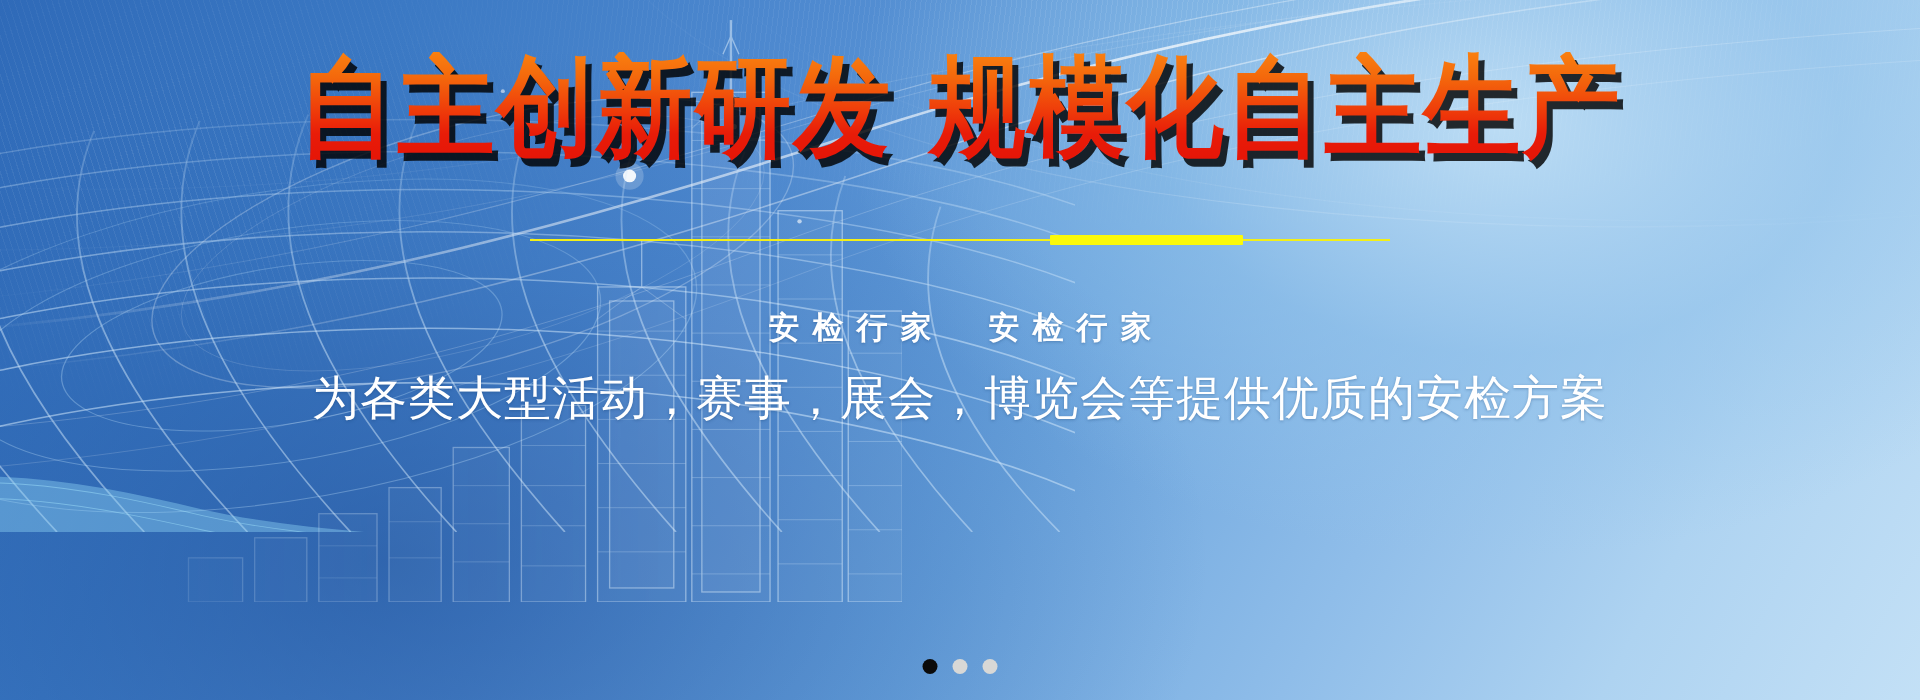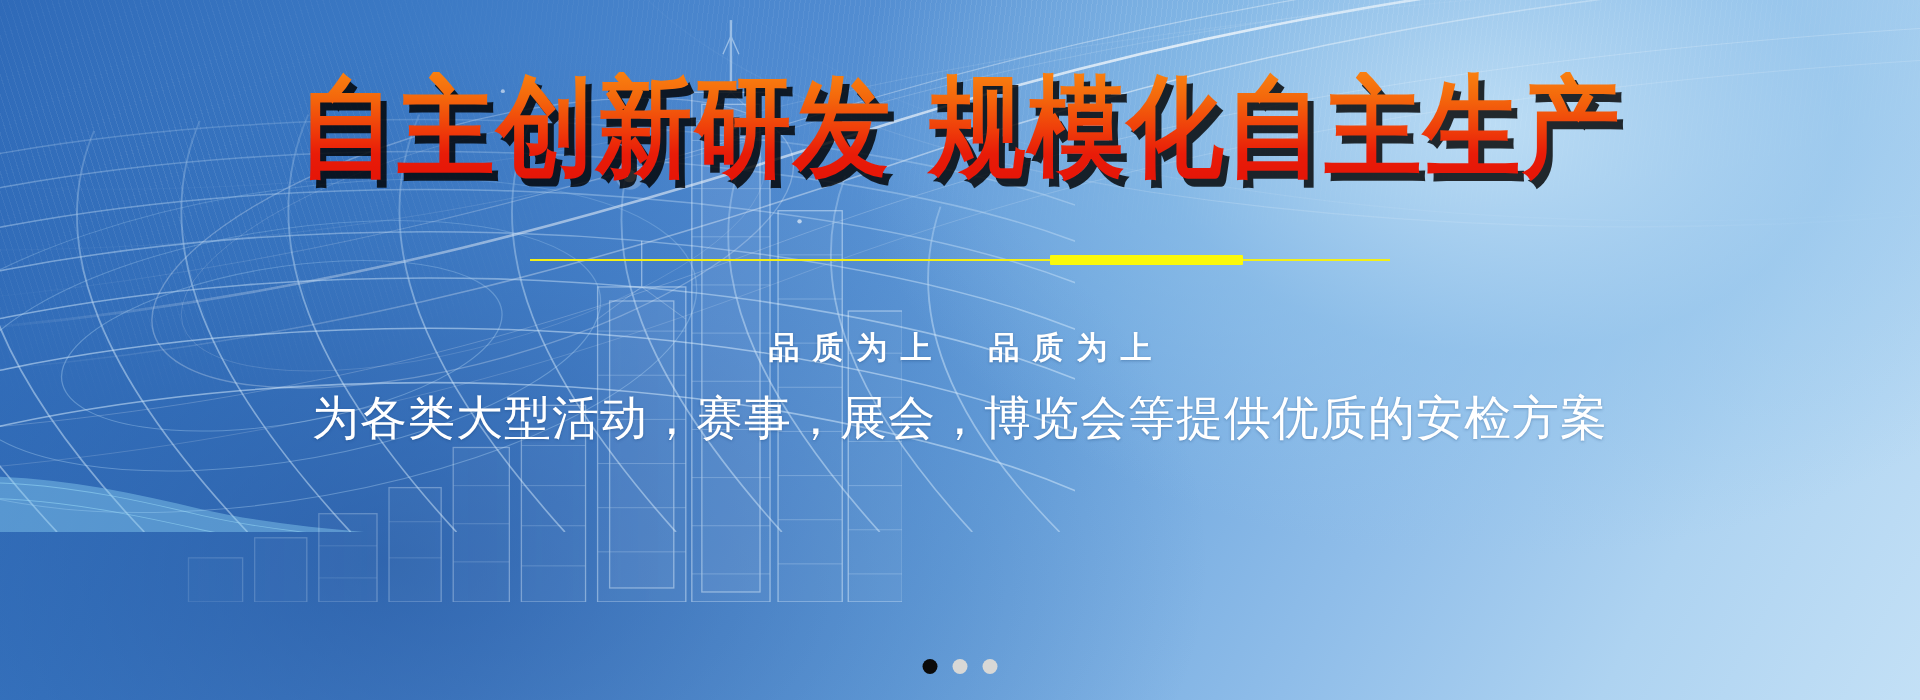--- a/index.html
+++ b/index.html
@@ -55,21 +55,21 @@
   }
   .city svg{ width:100%; height:100%; display:block; }
 
   
   .orbit{ right:2%; top:4%; width:44%; height:62%; }
   .orbit svg{ width:100%; height:100%; display:block; }
 
   
   .content{
     position:absolute; inset:0; display:flex; flex-direction:column;
-    align-items:center; padding-top:72px;
+    align-items:center; padding-top:52px;
   }
 
   .headline{
     font-family:"DejaVu Sans","Liberation Sans",sans-serif;
     font-size:97px; font-weight:bold; line-height:1;
     letter-spacing:2px; white-space:nowrap;
     background-image:linear-gradient(180deg,#f98010 0%,#f4690c 22%,#ef3d0a 52%,#e81c08 74%,#e51407 100%);
     -webkit-background-clip:text; background-clip:text;
     color:transparent; -webkit-text-fill-color:transparent;
     filter:drop-shadow(6px 7px 0 rgba(0,0,0,.82));
@@ -245,21 +245,21 @@
 
   <div class="content">
 
     <div class="headline">自主创新研发 规模化自主生产</div>
 
     <div class="divider">
       <div class="thin"></div>
       <div class="thick"></div>
     </div>
 
-    <div class="tagline">品质为上　品质为上</div>
+    <div class="tagline">安检行家　安检行家</div>
 
     <div class="subtitle">为各类大型活动，赛事，展会，博览会等提供优质的安检方案</div>
   </div>
 
   <div class="dots">
     <span class="dot active"></span>
     <span class="dot"></span>
     <span class="dot"></span>
   </div>
 

